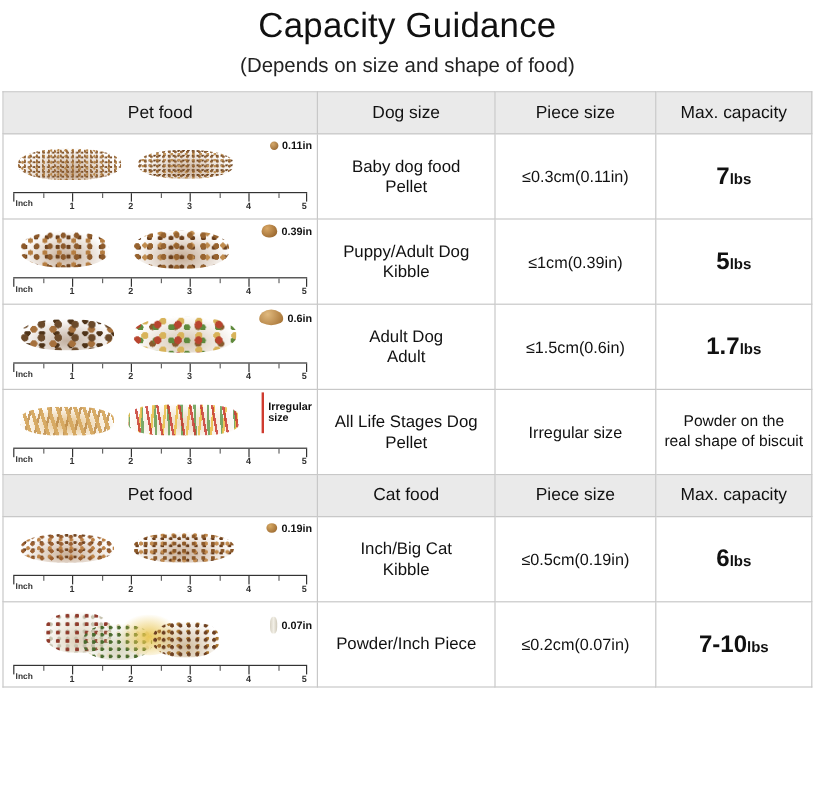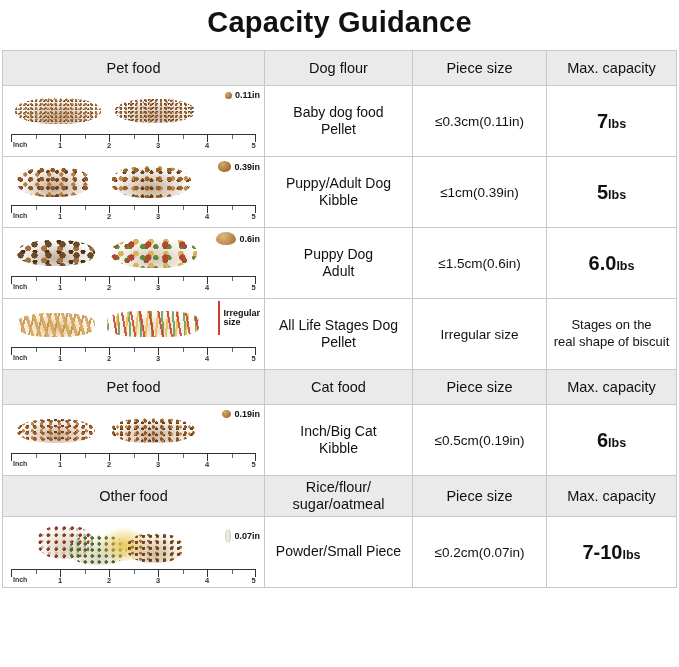--- a/index.html
+++ b/index.html
@@ -16,21 +16,21 @@
   }
   .page {
     width: 679px;
     height: 667px;
     position: relative;
     box-sizing: border-box;
   }
   .title {
     text-align: center;
     font-size: 29px;
-    font-weight: bold;
+    font-weight: normal;
     letter-spacing: 0.2px;
     margin: 4px 0 0 0;
     padding-top: 2px;
     color: #111;
   }
   .subtitle {
     text-align: center;
     font-size: 17px;
     margin: 6px 0 10px 0;
     color: #222;
@@ -159,33 +159,34 @@
   .piece-dot {
     border-radius: 50%;
   }
 </style>
 </head>
 <body>
 
 <div class="page">
 
   <div class="title">Capacity Guidance</div>
+  <div class="subtitle">(Depends on size and shape of food)</div>
 
   <table class="cap">
     <colgroup>
       <col class="col-img">
         <col class="col-type">
         <col class="col-piece">
         <col class="col-cap">
     </colgroup>
 
     <tbody>
         <tr class="hdr">
       <td>Pet food</td>
-      <td>Dog flour</td>
+      <td>Dog size</td>
       <td>Piece size</td>
       <td>Max. capacity</td>
     </tr>
 
     <tr>
       <td>
         <div class="imgcell">
           <div class="food-row">
 
             <div class="pile" style="left:12px; top:12px; width:86px; height:26px; background:
@@ -326,26 +327,26 @@
             <div class="lbl inchword">Inch</div>
             <div class="lbl" style="left:20%">1</div>
             <div class="lbl" style="left:40%">2</div>
             <div class="lbl" style="left:60%">3</div>
             <div class="lbl" style="left:80%">4</div>
             <div class="lbl" style="left:99%">5</div>
           </div>
         </div>
       </td>
       <td class="cell-type">
-        <div>Puppy Dog</div>
+        <div>Adult Dog</div>
         <div>Adult</div>
       </td>
       <td class="cell-piece">≤1.5cm(0.6in)</td>
       <td class="cell-cap">
-        <span class="cap-num">6.0</span><span class="cap-unit">lbs</span>
+        <span class="cap-num">1.7</span><span class="cap-unit">lbs</span>
       </td>
     </tr>
 
     <tr>
       <td>
         <div class="imgcell">
           <div class="food-row">
             <div class="pile" style="left:14px; top:14px; width:78px; height:24px; background:
               repeating-linear-gradient(72deg, rgba(214,168,96,0.95) 0 3px, rgba(255,255,255,0) 3px 7px),
               repeating-linear-gradient(104deg, rgba(186,134,64,0.8) 0 2px, rgba(255,255,255,0) 2px 8px),
@@ -387,21 +388,21 @@
             <div class="lbl" style="left:99%">5</div>
           </div>
         </div>
       </td>
       <td class="cell-type">
         <div>All Life Stages Dog</div>
         <div>Pellet</div>
       </td>
       <td class="cell-piece">Irregular size</td>
       <td class="cell-cap">
-        <div class="cap-text">Stages on the</div>
+        <div class="cap-text">Powder on the</div>
         <div class="cap-text">real shape of biscuit</div>
       </td>
     </tr>
 
     <tr class="hdr">
       <td>Pet food</td>
       <td>Cat food</td>
       <td>Piece size</td>
       <td>Max. capacity</td>
     </tr>
@@ -451,29 +452,20 @@
       <td class="cell-type">
         <div>Inch/Big Cat</div>
         <div>Kibble</div>
       </td>
       <td class="cell-piece">≤0.5cm(0.19in)</td>
       <td class="cell-cap">
         <span class="cap-num">6</span><span class="cap-unit">lbs</span>
       </td>
     </tr>
 
-    <tr class="hdr">
-      <td>Other food</td>
-      <td class="two-line">
-        <div>Rice/flour/</div>
-        <div>sugar/oatmeal</div>
-      </td>
-      <td>Piece size</td>
-      <td>Max. capacity</td>
-    </tr>
 
     <tr>
       <td>
         <div class="imgcell">
           <div class="food-row" style="height:52px">
             <div class="pile" style="left:34px; top:8px; width:56px; height:34px; background:
               radial-gradient(circle at 40% 45%, #8f3b2c 1.6px, transparent 1.9px) 0 0/8px 7px,
               radial-gradient(circle at 75% 70%, #c7c3b0 1.5px, transparent 1.8px) 0 0/7px 6px,
               radial-gradient(ellipse at 50% 70%, rgba(190,170,130,0.55), rgba(255,255,255,0) 74%);
               border-radius:45%;"></div>
@@ -510,21 +502,21 @@
             <div class="lbl inchword">Inch</div>
             <div class="lbl" style="left:20%">1</div>
             <div class="lbl" style="left:40%">2</div>
             <div class="lbl" style="left:60%">3</div>
             <div class="lbl" style="left:80%">4</div>
             <div class="lbl" style="left:99%">5</div>
           </div>
         </div>
       </td>
       <td class="cell-type">
-        <div>Powder/Small Piece</div>
+        <div>Powder/Inch Piece</div>
       </td>
       <td class="cell-piece">≤0.2cm(0.07in)</td>
       <td class="cell-cap">
         <span class="cap-num">7-10</span><span class="cap-unit">lbs</span>
       </td>
     </tr>
 
   </tbody>
     </table>
 </div>

